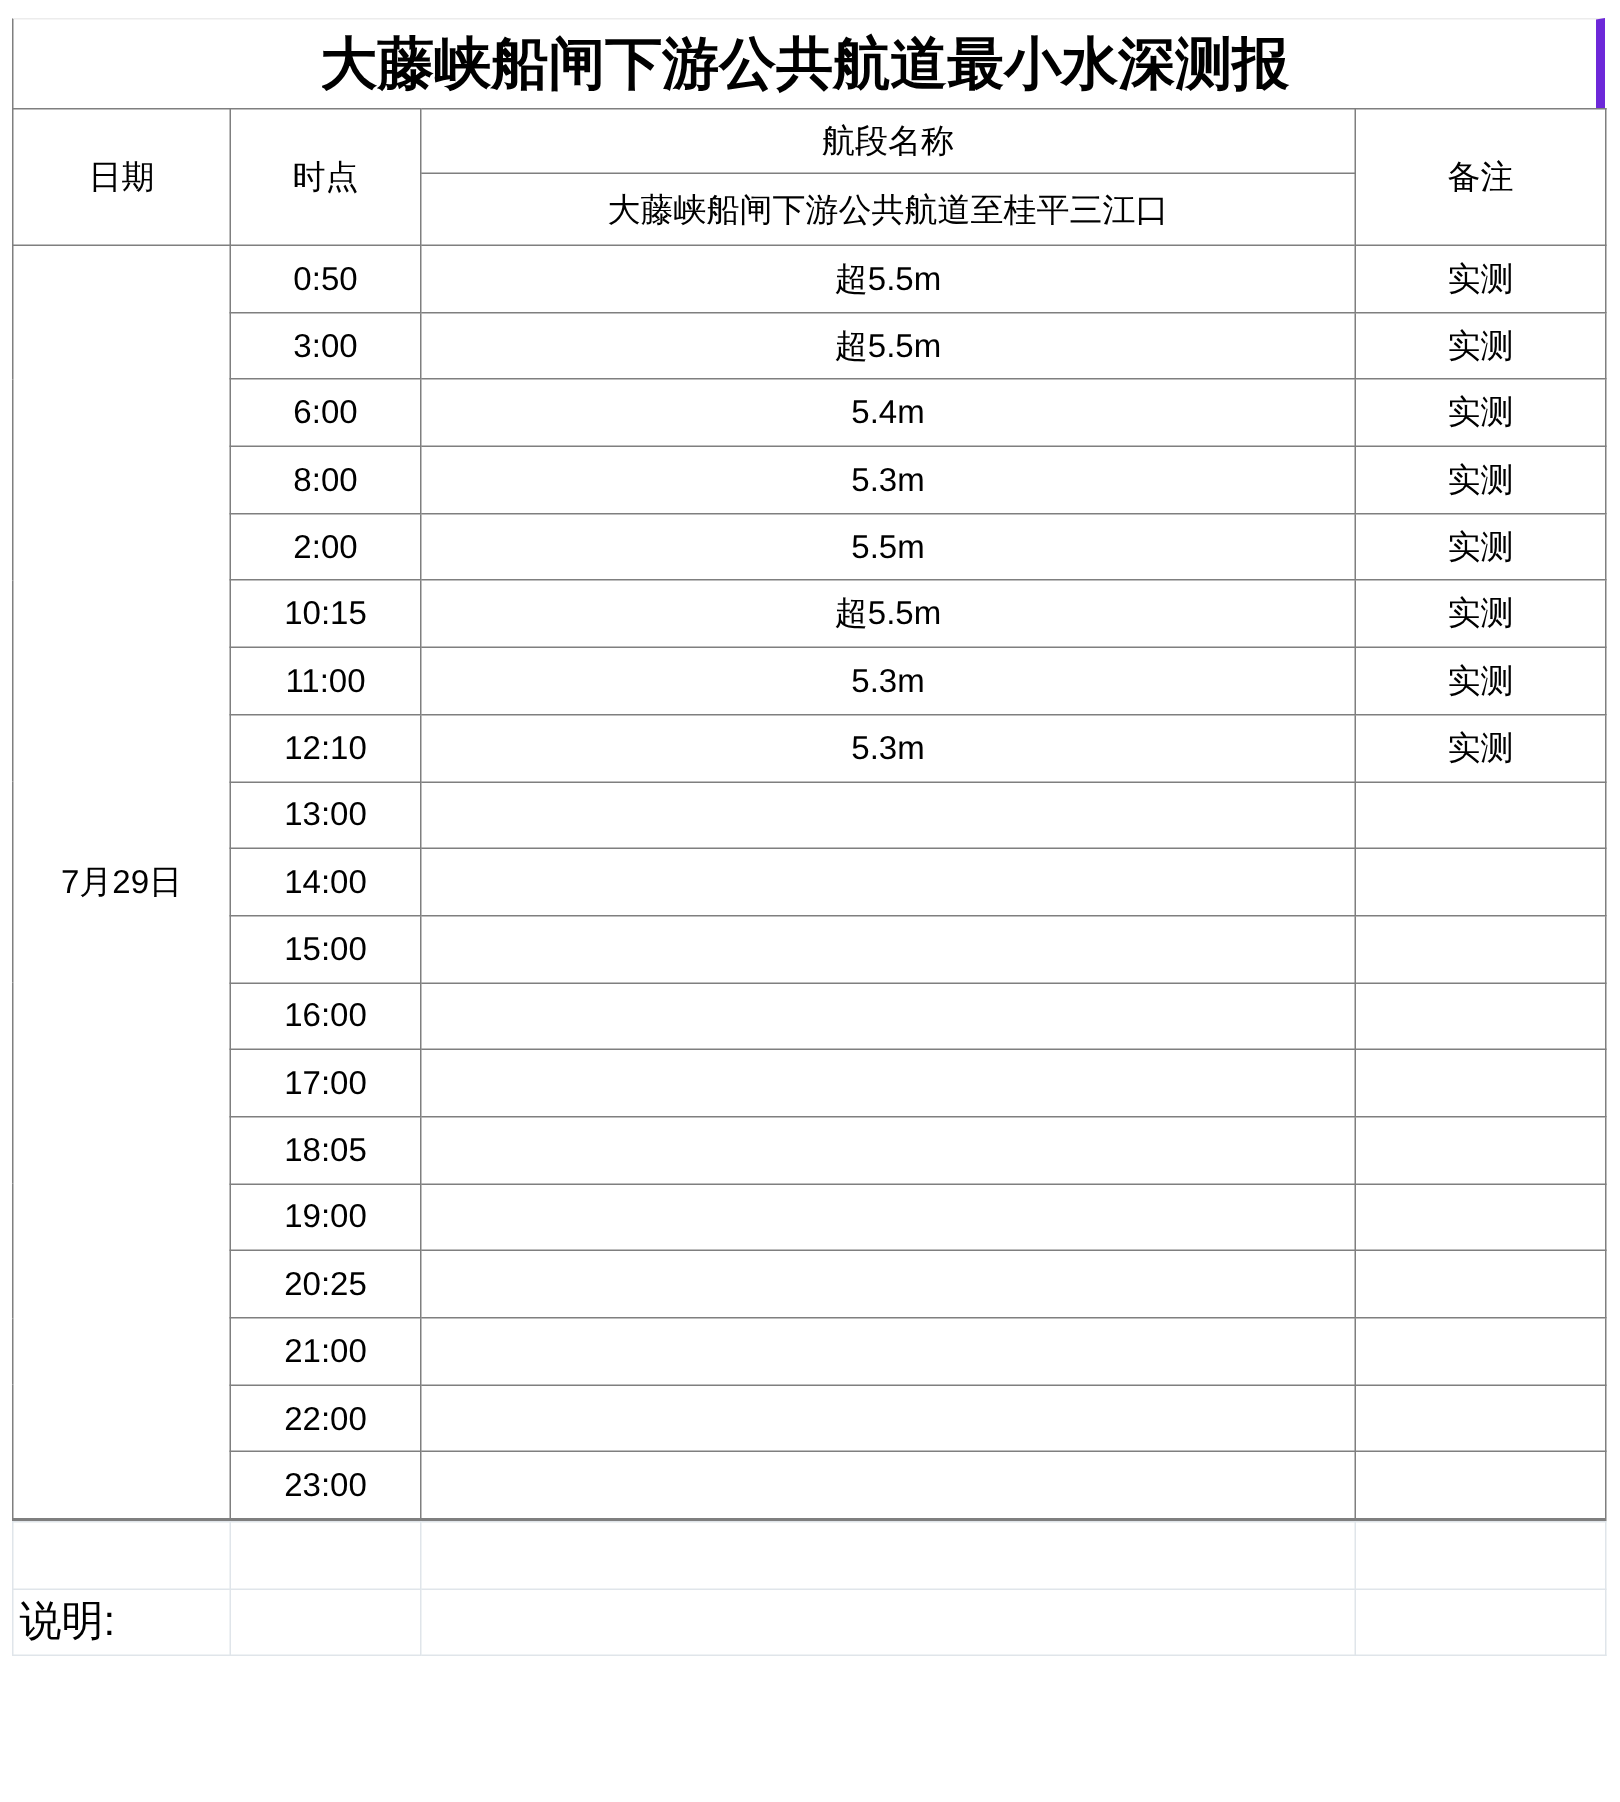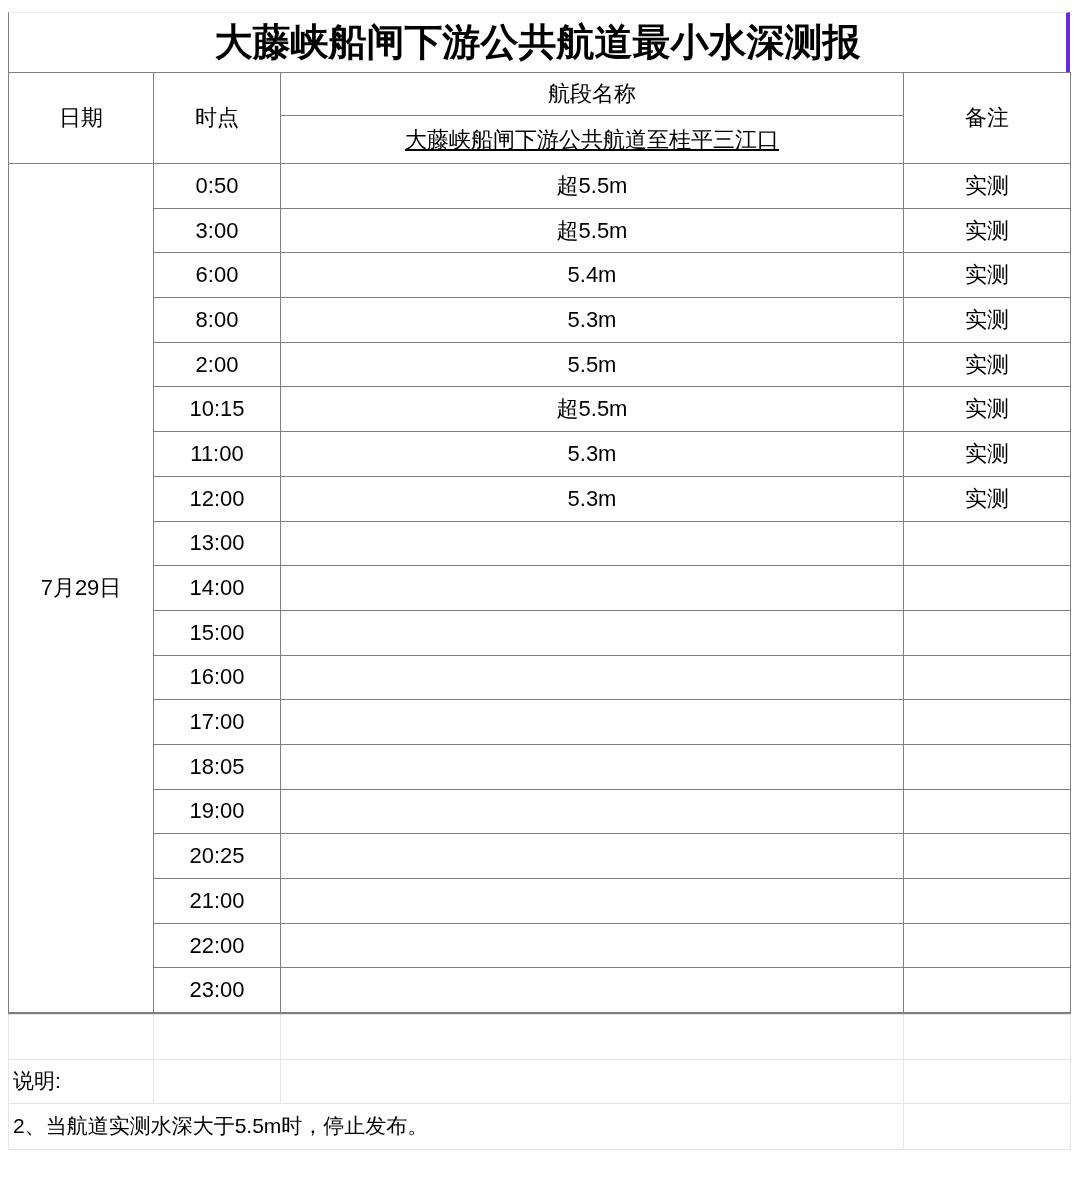--- a/index.html
+++ b/index.html
@@ -12,45 +12,45 @@
     overflow:hidden;
   }
   .sheet { position:absolute; left:8px; top:12px; width:1062px; }
 
   
   .title-bar {
     height:60px;
     display:flex; align-items:center; justify-content:center;
     font-size:38px; font-weight:bold;
     border-left:1px solid #7f7f7f;
-    border-right:4px solid #6d28d9;
+    border-right:6px solid #6d28d9;
     border-top:1px solid #ececec;
     white-space:nowrap;
   }
 
   
   table { border-collapse:collapse; table-layout:fixed; width:1062px; }
   .main-table { border:1px solid #7f7f7f; border-bottom:2px solid #7f7f7f; }
   .main-table th, .main-table td {
     border:1px solid #7f7f7f;
     font-weight:normal;
     font-size:22px;
     text-align:center;
     vertical-align:middle;
     overflow:hidden;
     white-space:nowrap;
   }
   .hrow1 { height:43px; }
-  .hrow2 { height:48px;text-decoration:underline; }
+  .hrow2 { height:48px; }
   .main-table tbody tr { height:44.7px; }
 
   
   .foot-table td {
     border:1px solid #e0e5ea;
-    font-size:21px;
+    font-size:28px;
     vertical-align:middle;
     overflow:hidden;
     white-space:nowrap;
   }
   .foot-table { border-top:none; }
   .frow-empty { height:45px; }
   .frow-label { height:44px; }
   .frow-note1 { height:45px; }
   .frow-note2 { height:46px; }
   .left-text { text-align:left; padding-left:4px; }
@@ -111,21 +111,21 @@
           <td>10:15</td>
           <td>超5.5m</td>
           <td>实测</td>
         </tr>
         <tr>
           <td>11:00</td>
           <td>5.3m</td>
           <td>实测</td>
         </tr>
         <tr>
-          <td>12:00</td>
+          <td>12:10</td>
           <td>5.3m</td>
           <td>实测</td>
         </tr>
         <tr>
           <td>13:00</td>
           <td></td>
           <td></td>
         </tr>
         <tr>
           <td>14:00</td>
@@ -193,20 +193,16 @@
         <td></td>
         <td></td>
         <td></td>
       </tr>
       <tr class="frow-label">
         <td class="left-text">说明:</td>
         <td></td>
         <td></td>
         <td></td>
       </tr>
-      <tr class="frow-note2">
-        <td colspan="3" class="left-text">2、当航道实测水深大于5.5m时，停止发布。</td>
-        <td></td>
-      </tr>
     </tbody>
   </table>
 
 </div>
 
 </body></html>

